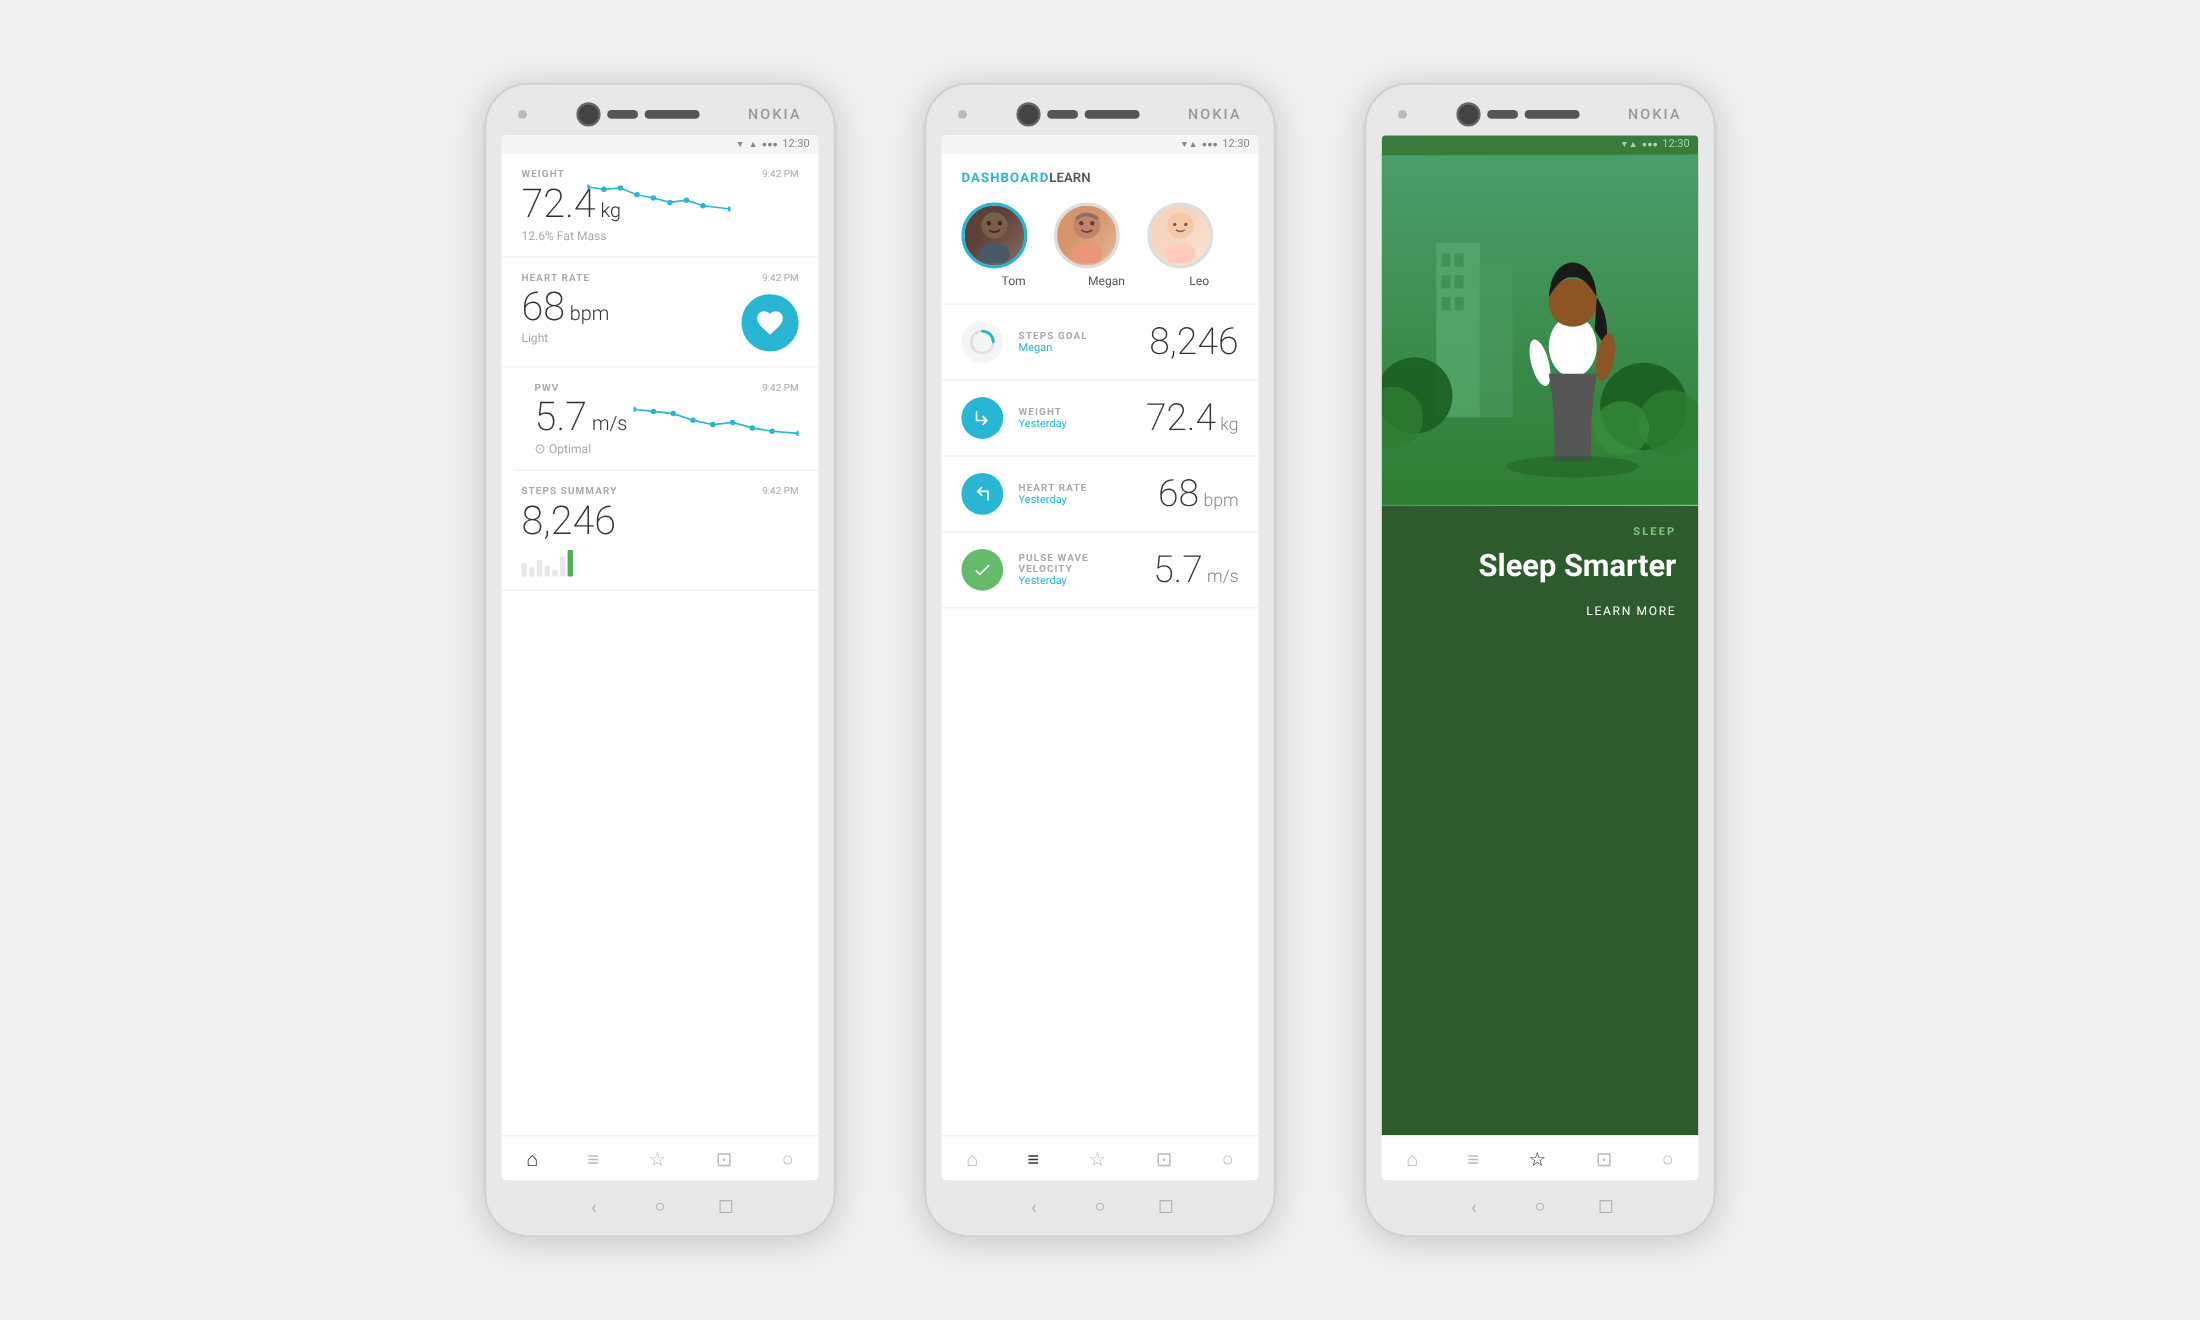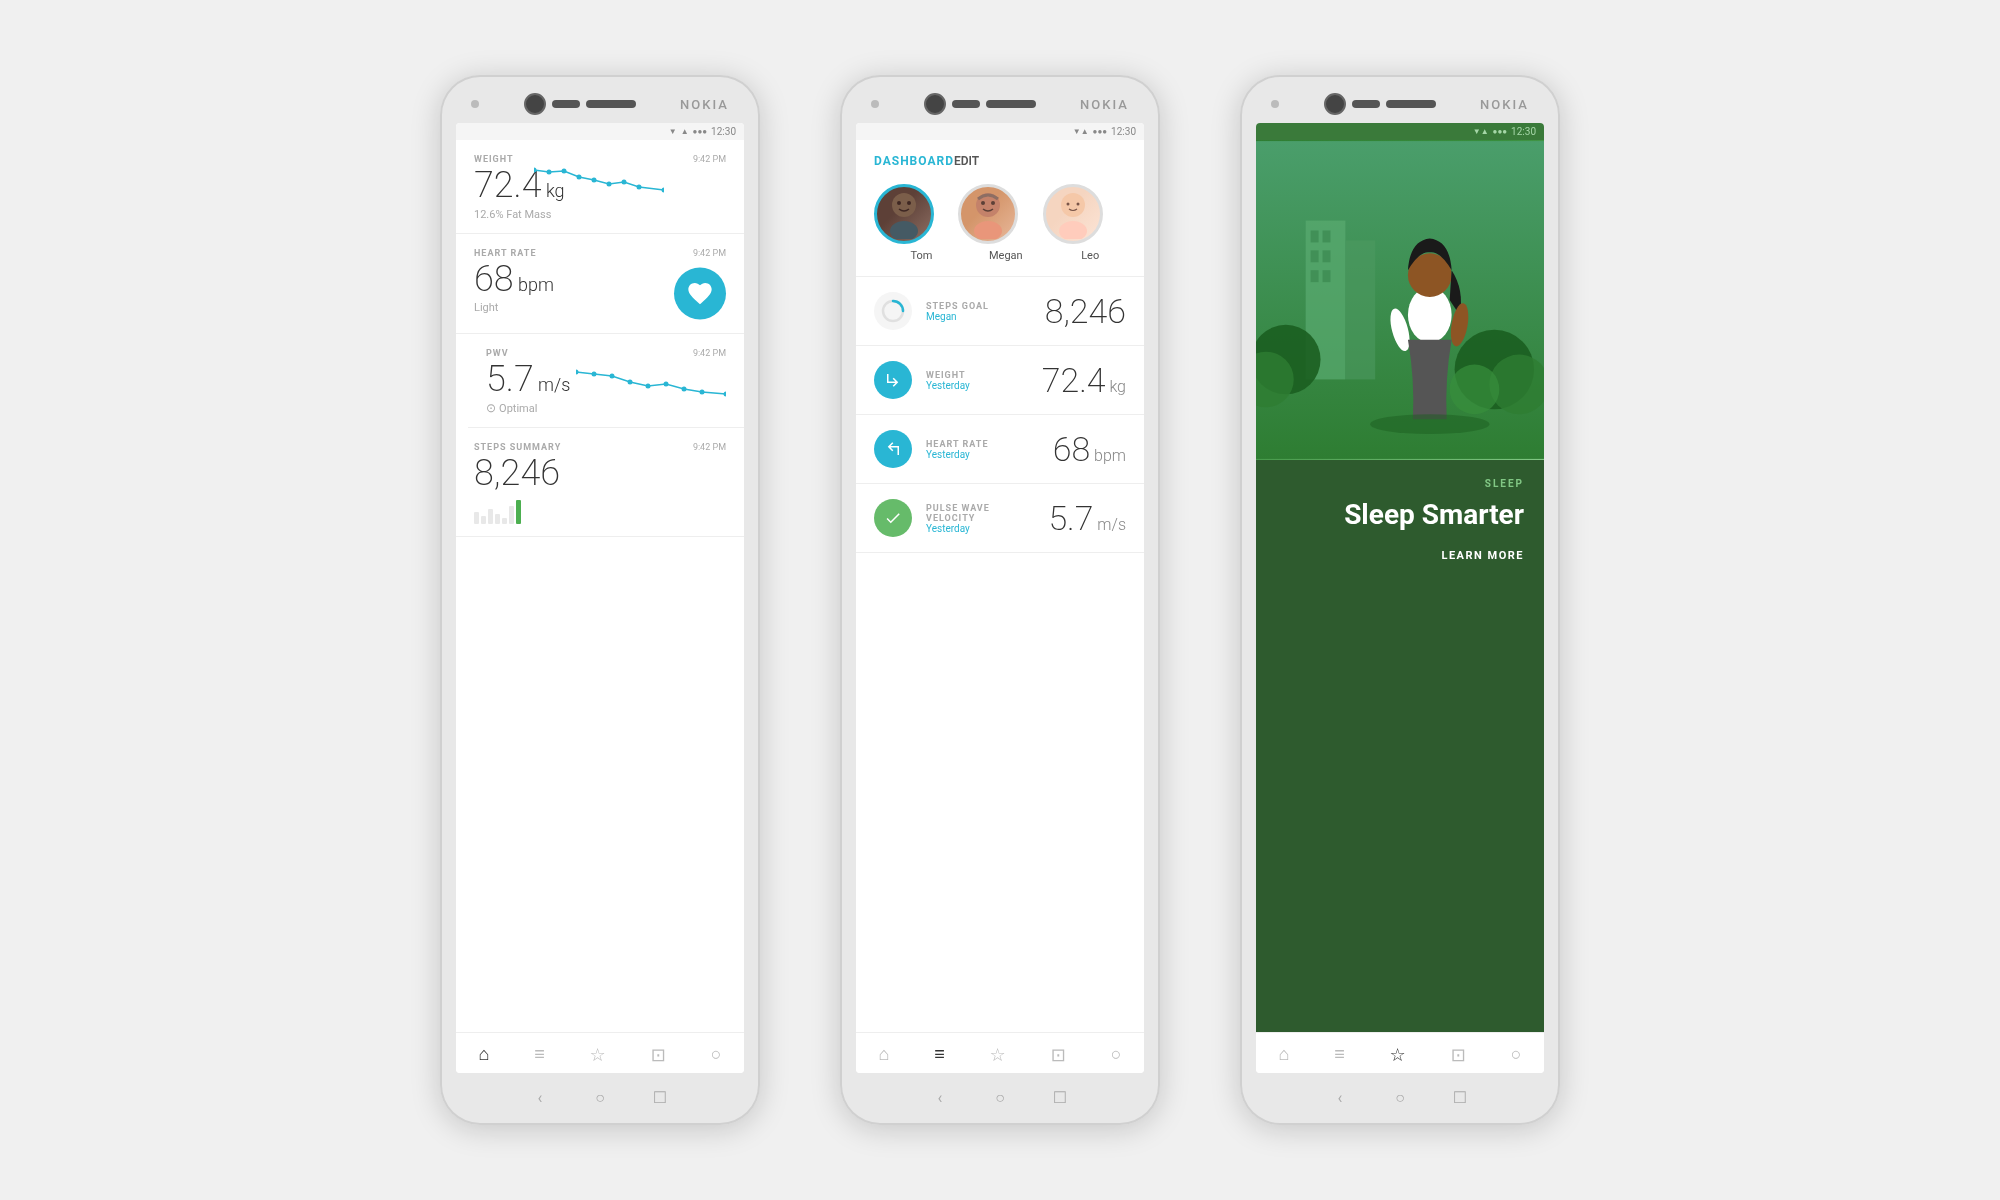--- a/index.html
+++ b/index.html
@@ -381,21 +381,21 @@
     }
 
     .sleep-desc {
       font-size: 12px;
       color: #a5d6a7;
       line-height: 1.5;
     }
 
     .learn-more {
       font-size: 11px;
-      font-weight: 700;
+      font-weight: 400;
       color: #fff;
       letter-spacing: 1.5px;
       margin-top: 8px;
       padding-left: 48px;
     }
   </style>
 </head>
 <body>
 
 <div class="phones-container">
@@ -530,21 +530,21 @@
       <div class="status-bar">
         <span style="font-size:8px;">▼▲</span>
         <span style="font-size:8px;">●●●</span>
         <span>12:30</span>
       </div>
 
       <div class="phone2-content">
 
         <div class="dash-header">
           <span class="dash-title">DASHBOARD</span>
-          <span class="dash-edit">EDIT</span>
+          <span class="dash-edit">LEARN</span>
         </div>
 
         <div class="avatar-row">
 
           <div class="avatar-item">
             <div class="avatar-circle" style="background: linear-gradient(135deg, #5d4037 40%, #8d6e63 100%); border-color: #29b6d4;">
               <svg width="40" height="50" viewBox="0 0 40 50">
                 <circle cx="20" cy="16" r="12" fill="#7b5e4a"></circle>
                 <ellipse cx="20" cy="42" rx="14" ry="10" fill="#455a64"></ellipse>
                 <circle cx="15" cy="14" r="2" fill="#3e2723"></circle>

